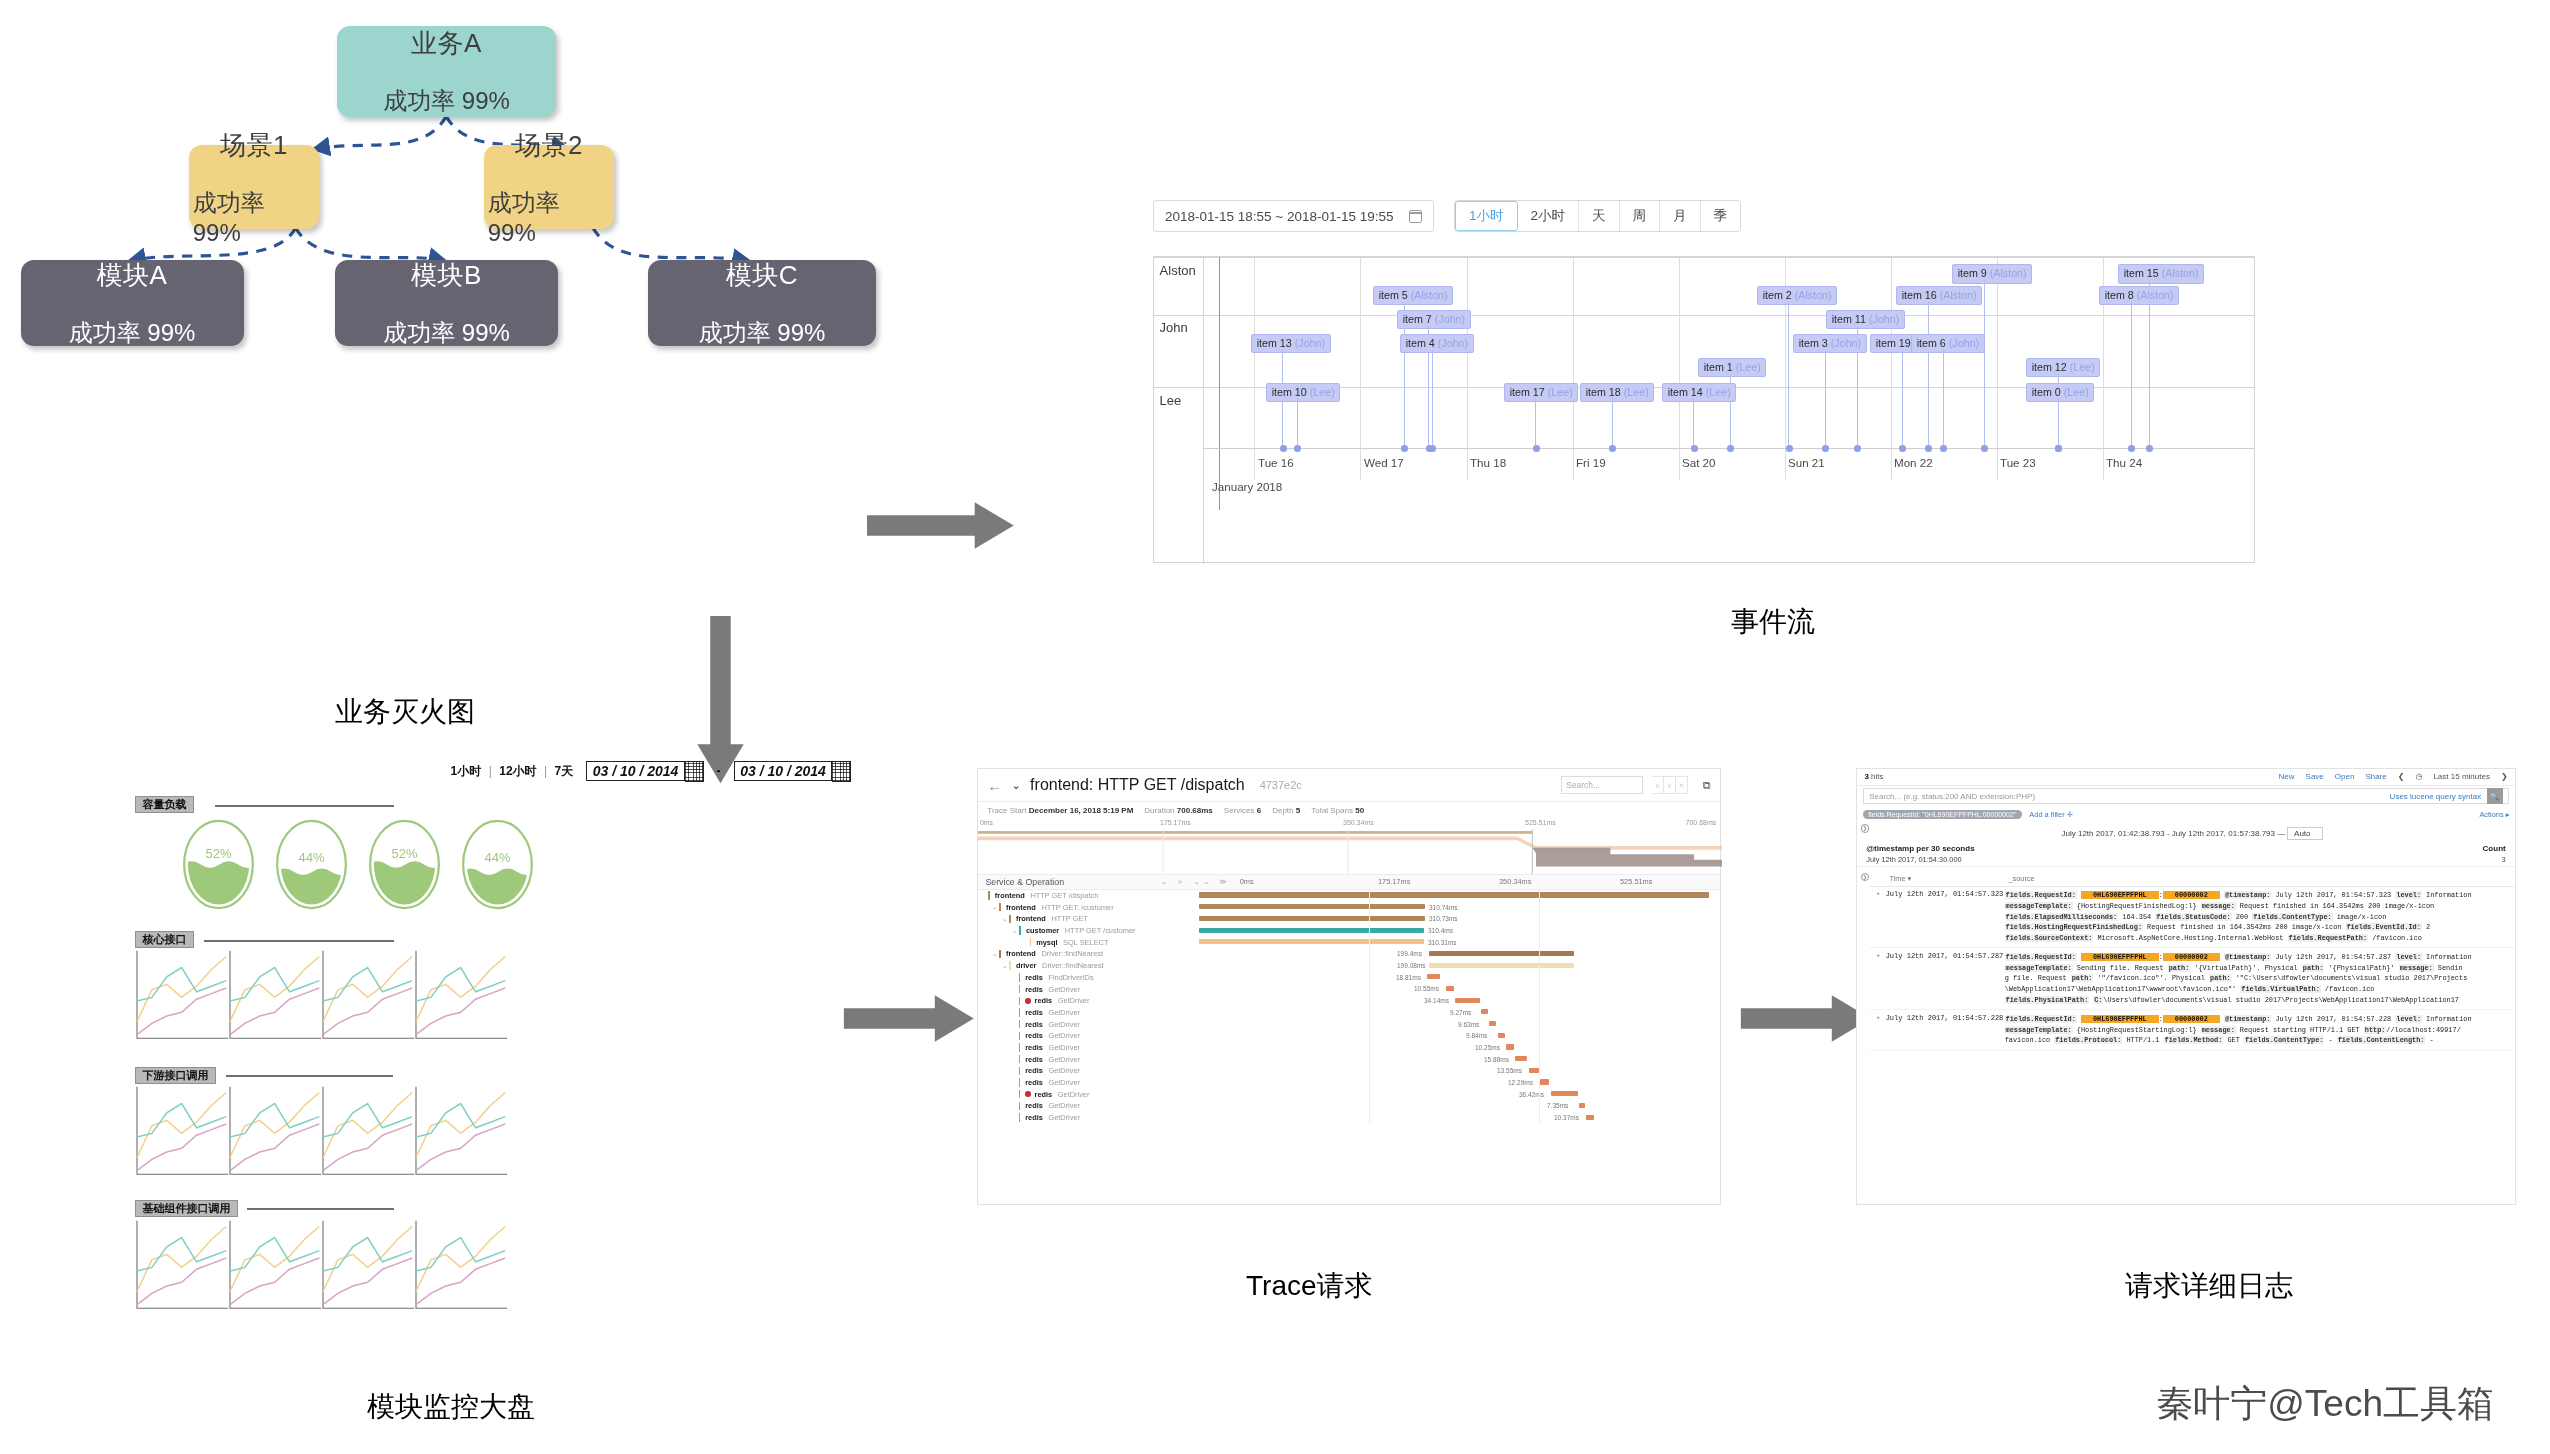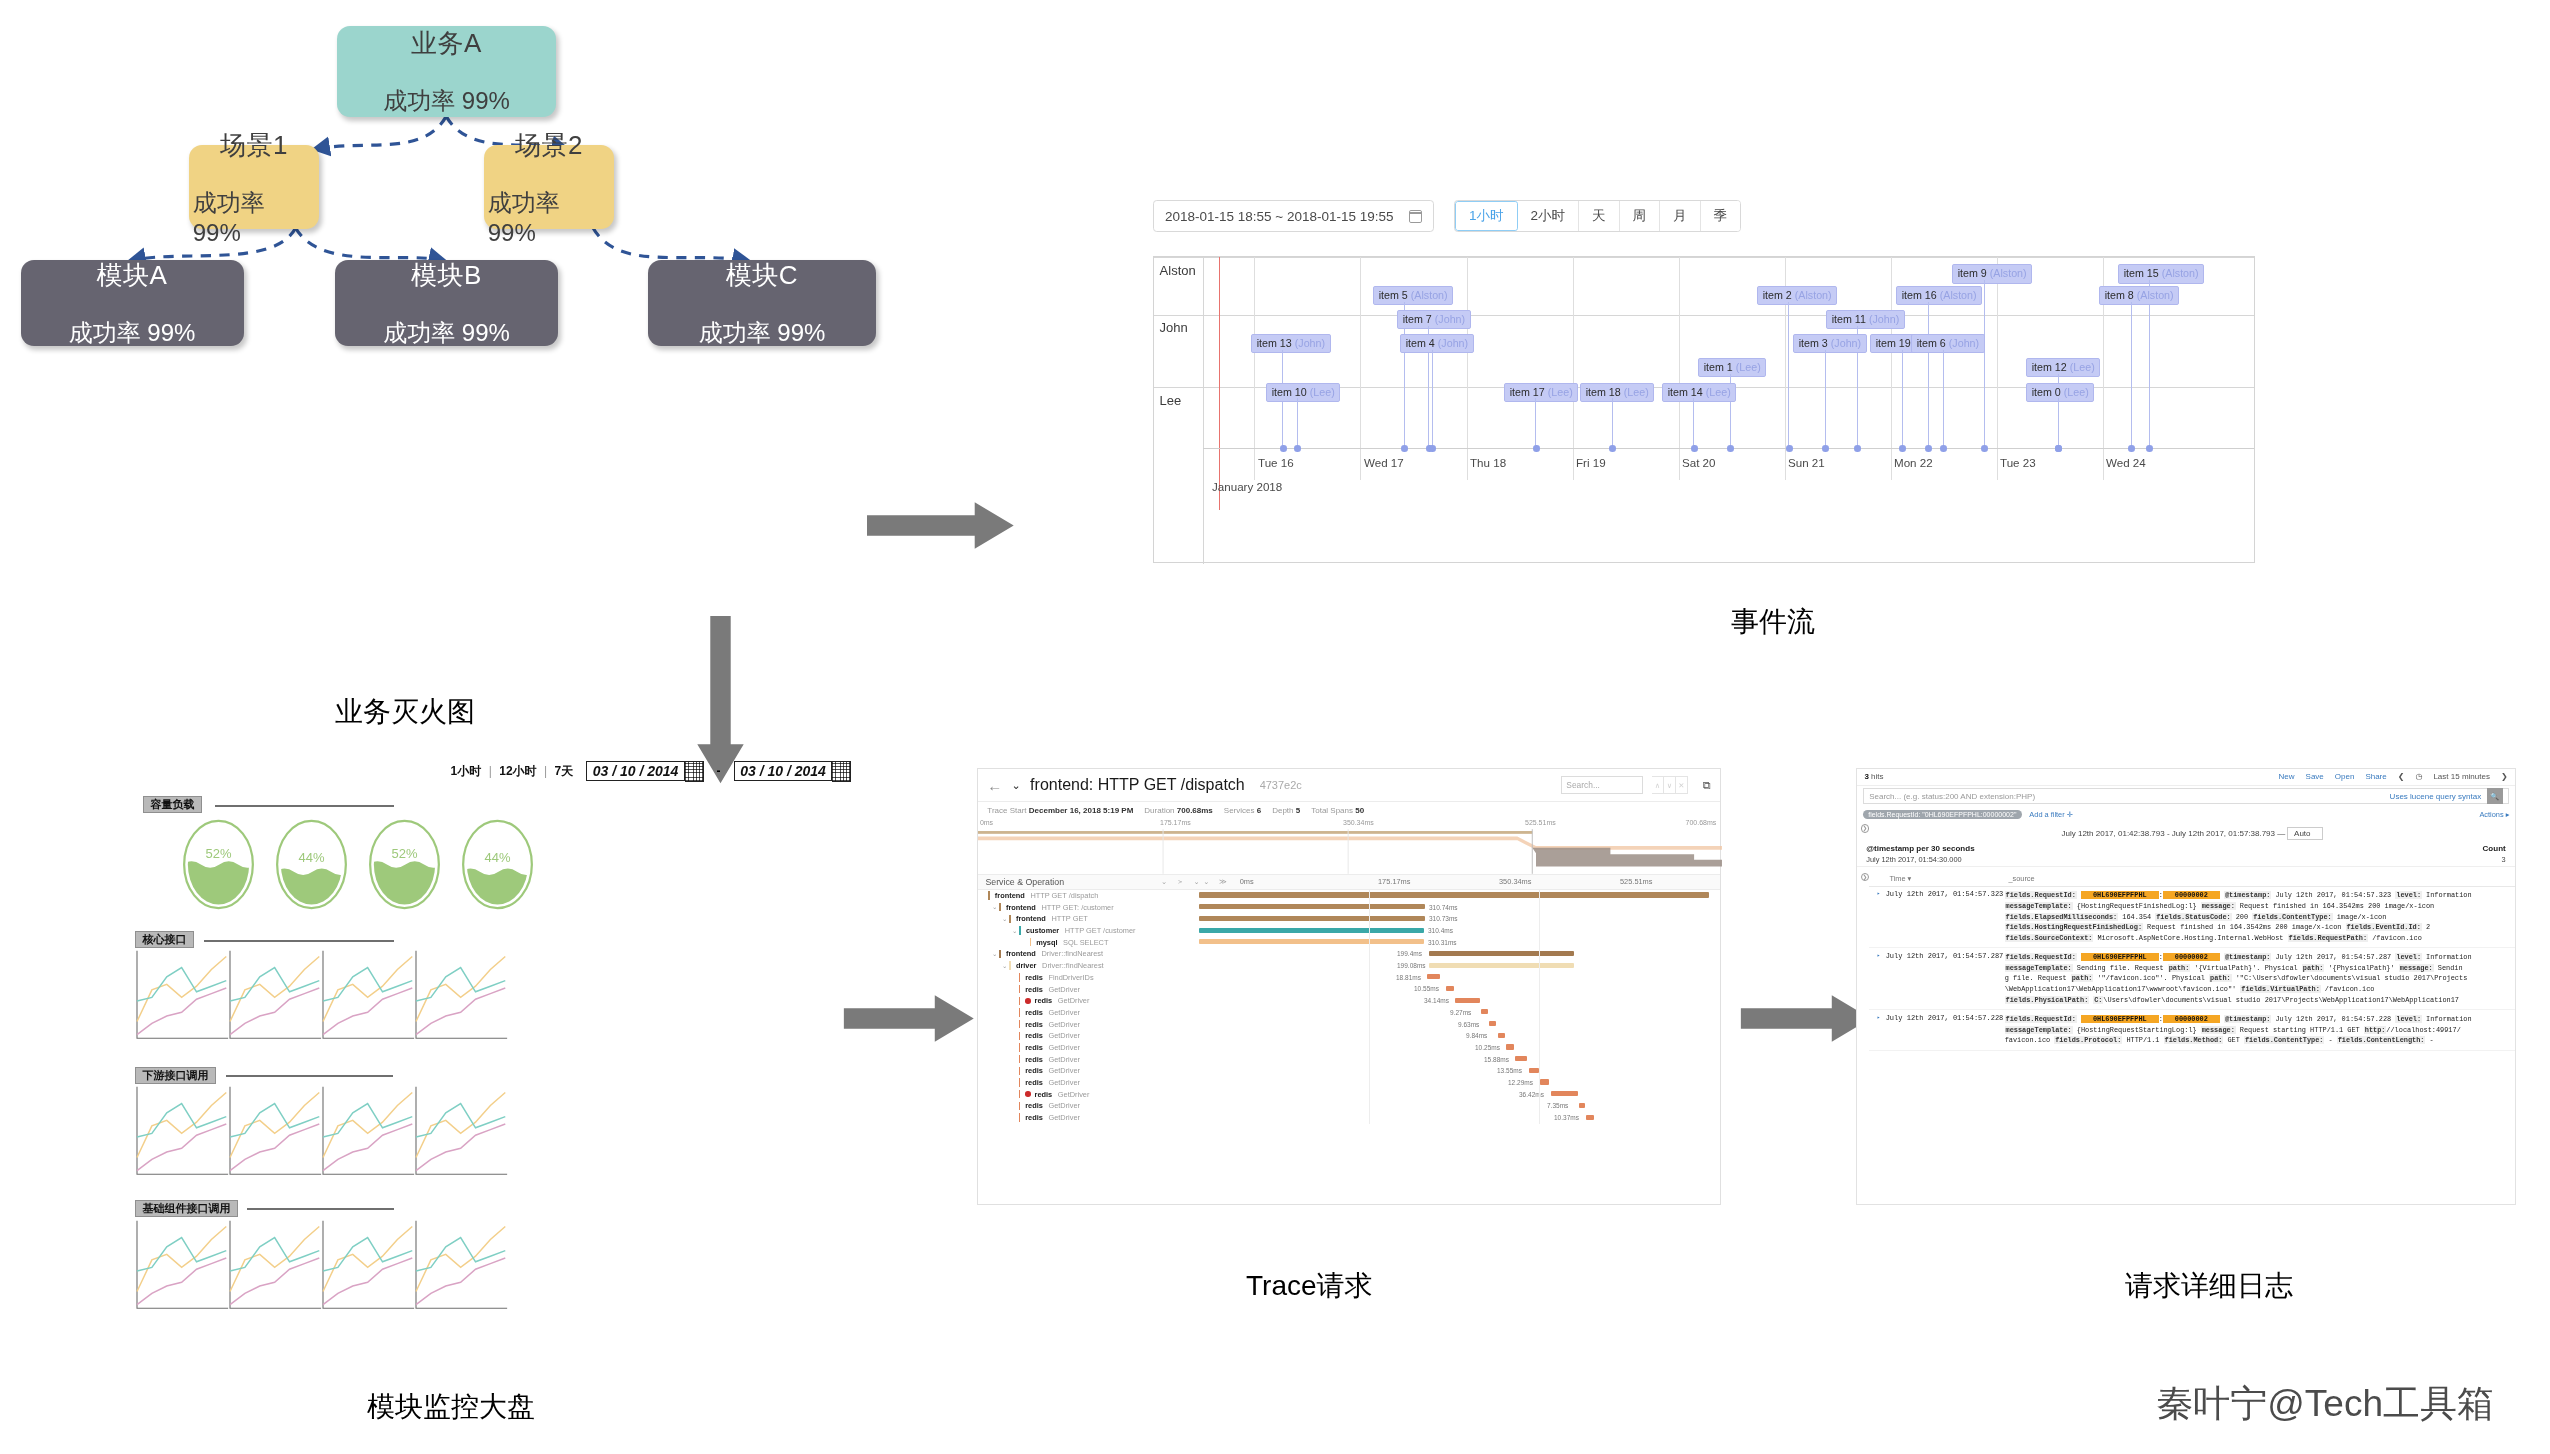--- a/index.html
+++ b/index.html
@@ -341,21 +341,21 @@
       </div>
     <div id="ev-ticks">
         <div class="ev-tick" style="left: 104px; top: 199px;">Tue 16</div>
         <div class="ev-tick" style="left: 210px; top: 199px;">Wed 17</div>
         <div class="ev-tick" style="left: 316px; top: 199px;">Thu 18</div>
         <div class="ev-tick" style="left: 422px; top: 199px;">Fri 19</div>
         <div class="ev-tick" style="left: 528px; top: 199px;">Sat 20</div>
         <div class="ev-tick" style="left: 634px; top: 199px;">Sun 21</div>
         <div class="ev-tick" style="left: 740px; top: 199px;">Mon 22</div>
         <div class="ev-tick" style="left: 846px; top: 199px;">Tue 23</div>
-        <div class="ev-tick" style="left: 952px; top: 199px;">Wed 24</div>
+        <div class="ev-tick" style="left: 952px; top: 199px;">Thu 24</div>
       </div>
 
     <div class="ev-month" style="left:58px; top:223px;">January 2018</div>
   </div>
 </div>
 
 <div class="diagram-label" style="left:1731px; top:603px;">事件流</div>
 
 <div class="abs" id="dash">
   <div class="dash-top">
@@ -370,21 +370,21 @@
       <div class="dash-date">03 / 10 / 2014</div>
       <div class="dash-datebtn"></div>
     </div>
     <span style="font-size:12px;font-weight:bold;">-</span>
     <div style="display:flex;align-items:center;">
       <div class="dash-date">03 / 10 / 2014</div>
       <div class="dash-datebtn"></div>
     </div>
   </div>
 
-  <div class="sect-head" style="left:8px; top:35px;">
+  <div class="sect-head" style="left:0; top:35px;">
     <div class="sect-tag">容量负载</div>
   </div>
   <div class="sect-rule" style="left:80px; top:44px; width:179px;"></div>
   <div id="gauges">
       <div class="gauge" style="left: 47px; top: 58px;">
         <svg viewBox="0 0 78 98" style="position:absolute;left:0;top:0;width:73px;height:91px;">
           <defs>
             <clipPath id="cp0">
               <ellipse cx="39" cy="49" rx="33" ry="43"></ellipse>
             </clipPath>

